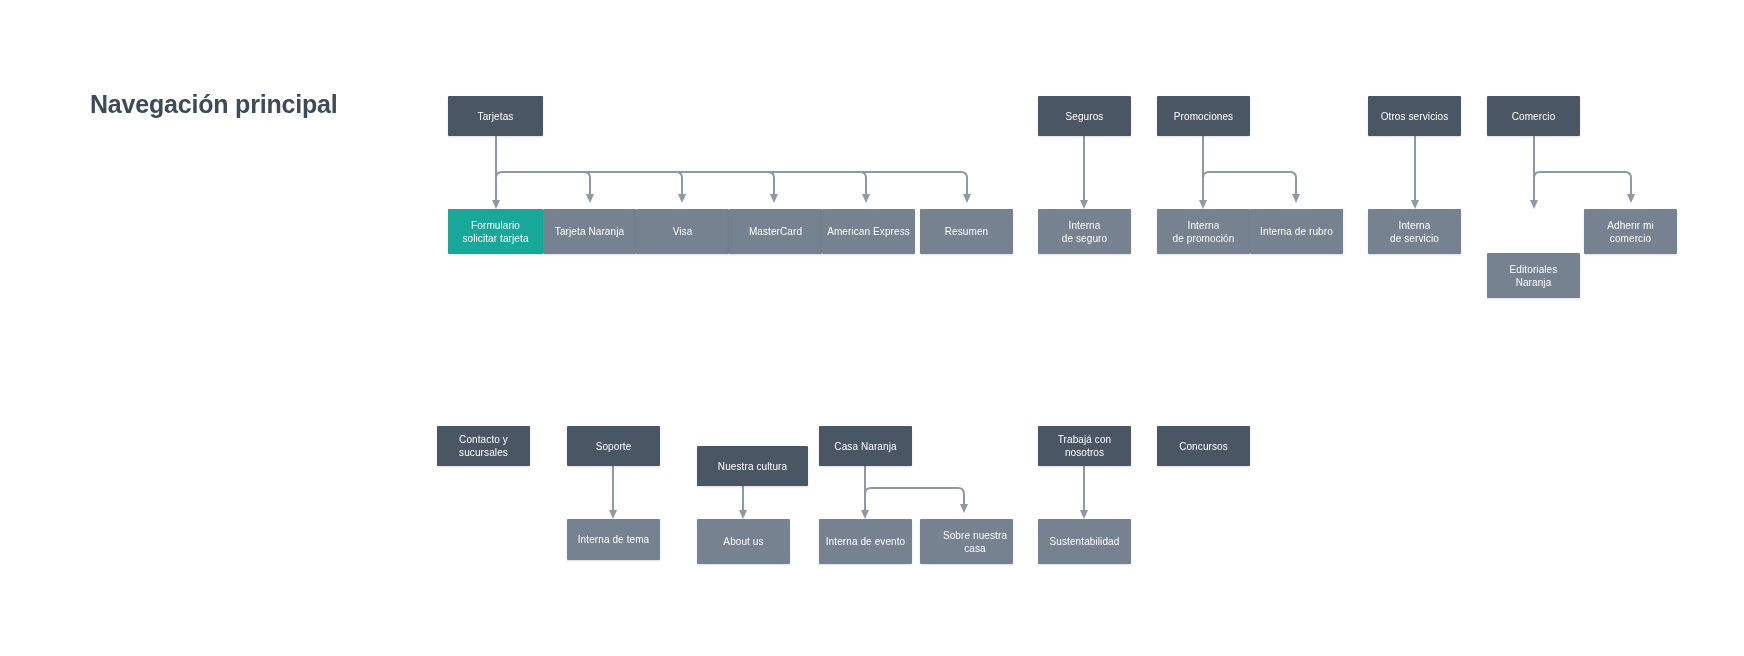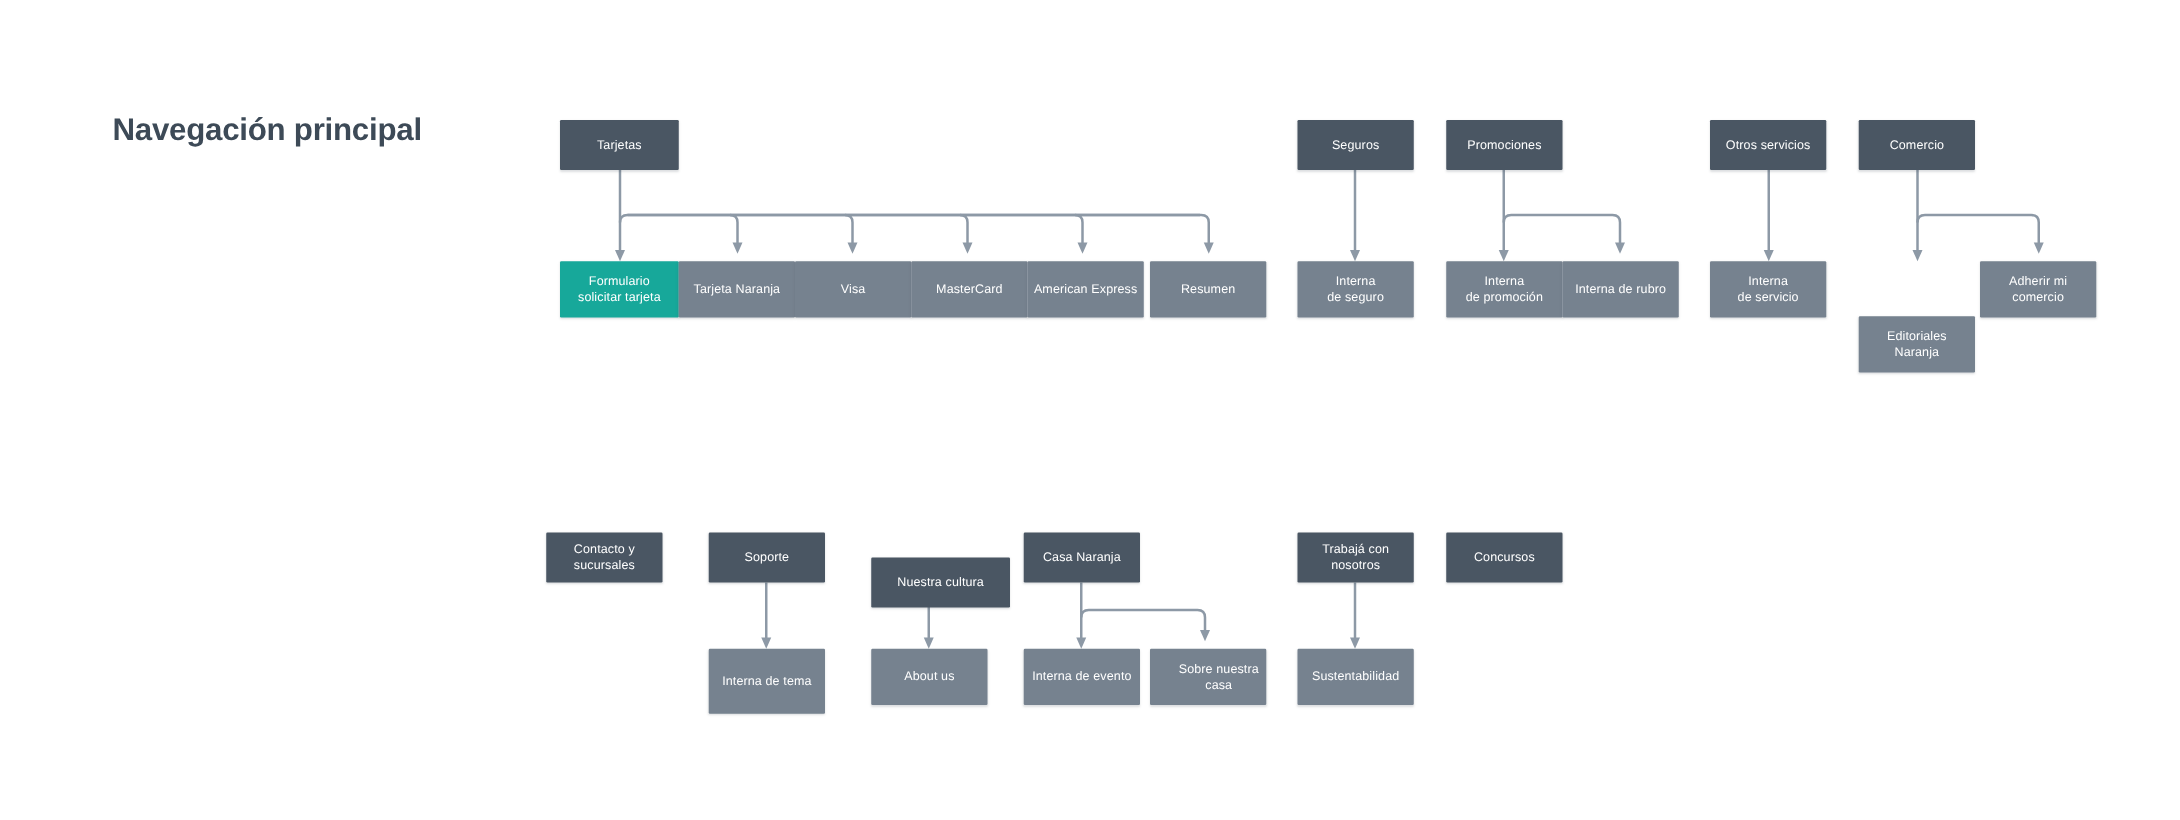--- a/index.html
+++ b/index.html
@@ -221,21 +221,21 @@
   </div>
 
   <div class="node level-1" style="left:1038px; top:426px; width:93px; height:40px;">
     <span>Trabajá con nosotros</span>
   </div>
 
   <div class="node level-1" style="left:1157px; top:426px; width:93px; height:40px;">
     <span>Concursos</span>
   </div>
 
-  <div class="node level-2" style="left:567px; top:519px; width:93px; height:52px;">
+  <div class="node level-2" style="left:567px; top:519px; width:93px; height:41px;">
     <span>Interna de tema</span>
   </div>
 
   <div class="node level-2" style="left:697px; top:519px; width:93px; height:45px;">
     <span>About us</span>
   </div>
 
   <div class="node level-2" style="left:819px; top:519px; width:93px; height:45px;">
     <span>Interna de evento</span>
   </div>

